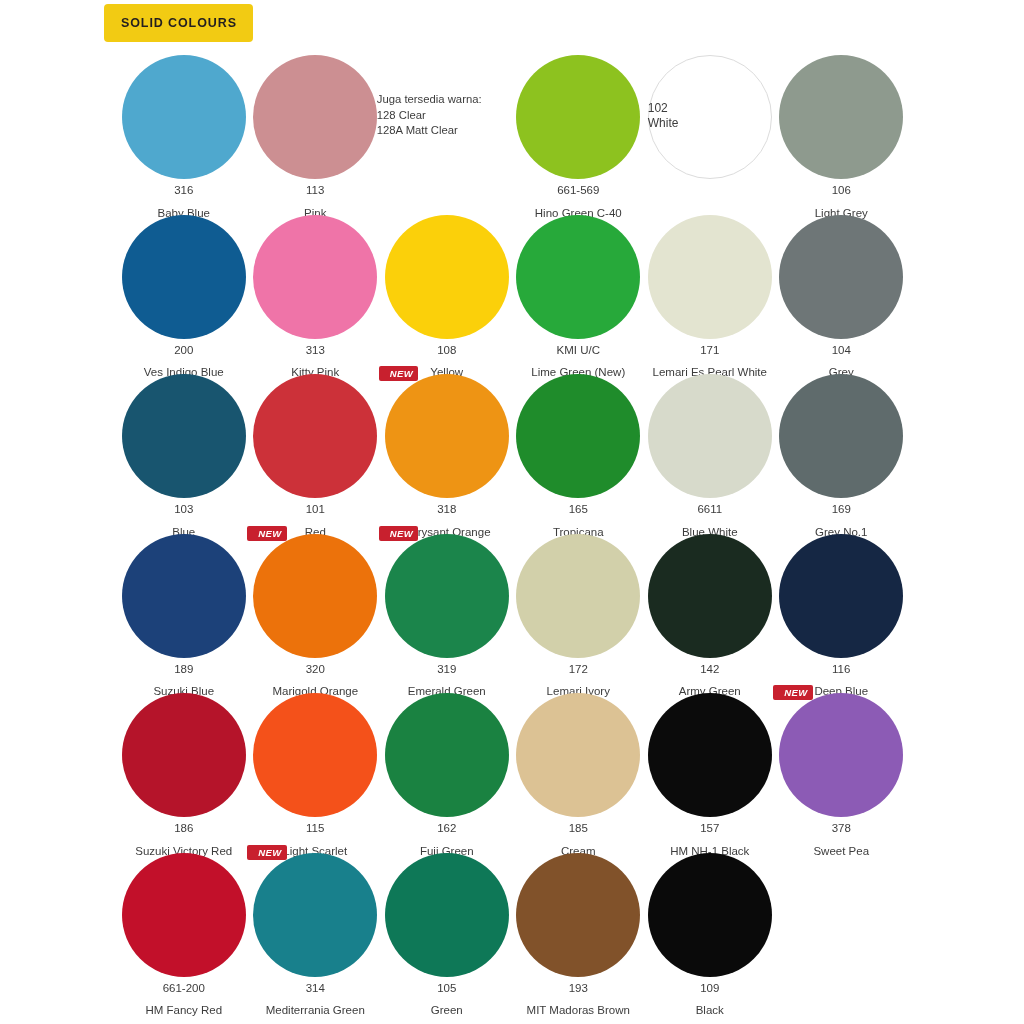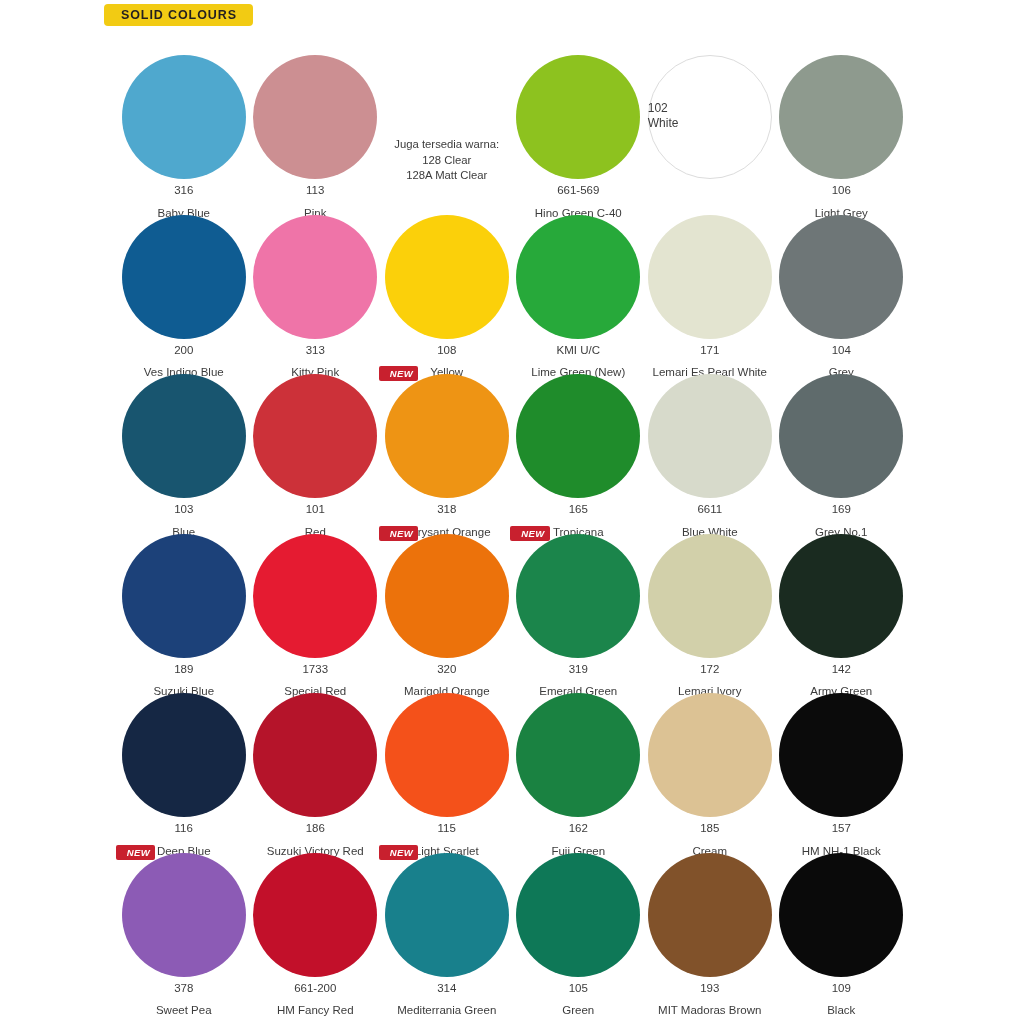--- a/index.html
+++ b/index.html
@@ -22,21 +22,21 @@
   #banner-wrap {
     position: absolute;
     left: 0; top: 0;
     width: 1024px;
     height: 34px;
   }
   .banner {
     position: absolute;
     left: 104px;
     top: 4px;
-    height: 22px;
+    height: 38px;
     padding: 0 16px 0 17px;
     background: #F2CB13;
     border-radius: 4px;
     display: flex;
     align-items: center;
     justify-content: center;
   }
   .banner-text {
     font-size: 12.5px;
     font-weight: bold;
@@ -92,26 +92,25 @@
     line-height: 15px;
     color: #3c3c3c;
   }
 
   
   .note {
     position: absolute;
     left: -8px; right: -8px;
     top: 50%;
     transform: translateY(-54%);
-    text-align: center;
+    text-align: left;
     font-size: 11.3px;
     line-height: 15.5px;
     color: #3c3c3c;
     white-space: nowrap;
-    margin-top: 45px;
   }
 
   
   .caption {
     position: absolute;
     left: -10px; right: -10px;
     top: 139px;
     text-align: center;
     font-size: 11.5px;
     line-height: 14.5px;
@@ -316,29 +315,20 @@
         <div class="swatch-slot">
           <div class="swatch" style="background: rgb(28, 65, 121);"></div>
         </div>
         <div class="caption">
           <span class="code">189</span>
           <span class="name">Suzuki Blue</span>
         </div>
       </div>
       <div class="cell">
         <div class="swatch-slot">
-          <div class="swatch" style="background: rgb(229, 27, 49);"></div>
-        </div>
-        <div class="caption">
-          <span class="code">1733</span>
-          <span class="name">Special Red</span>
-        </div>
-      </div>
-      <div class="cell">
-        <div class="swatch-slot">
           <div class="swatch" style="background: rgb(236, 114, 11);"></div>
           <div class="new-badge">NEW</div>
         </div>
         <div class="caption">
           <span class="code">320</span>
           <span class="name">Marigold Orange</span>
         </div>
       </div>
       <div class="cell">
         <div class="swatch-slot">

